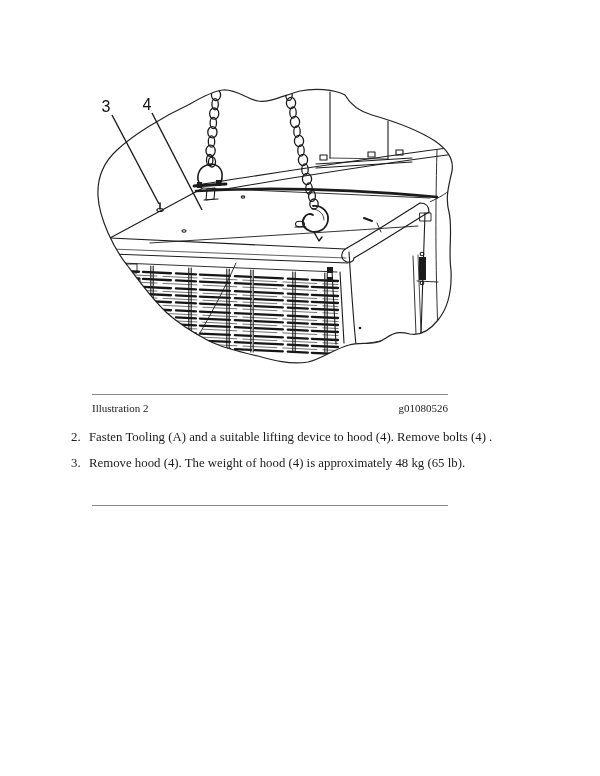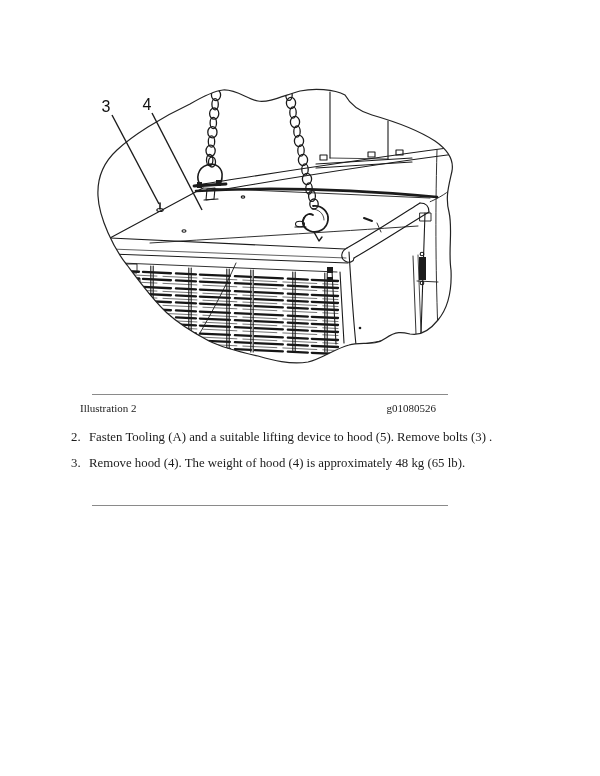--- a/index.html
+++ b/index.html
@@ -5,21 +5,21 @@
   html,body{margin:0;padding:0;background:#e8e8e8;}
   .page{
     position:relative;width:600px;height:776px;background:#ffffff;
     font-family:"Liberation Serif",serif;color:#1b1b1b;overflow:hidden;margin:0 auto;
   }
   .fig-svg{position:absolute;left:0;top:0;width:600px;height:390px;}
   .rule{position:absolute;height:1.4px;background:#8a8a8a;}
   .rule-top{left:92px;top:394px;width:356px;}
   .rule-bottom{left:92px;top:505px;width:356px;}
   .caption-row{
-    position:absolute;left:80px;top:402px;width:356px;
+    position:absolute;left:92px;top:402px;width:356px;
     display:flex;justify-content:space-between;align-items:baseline;
     font-size:11px;
   }
   .steps{position:absolute;left:71px;top:430px;width:480px;font-size:12.8px;line-height:1.15;}
   .step{display:flex;margin-bottom:11px;white-space:nowrap;}
   .step-num{width:18px;flex:none;}
   .fig-svg text{font-family:"Liberation Sans",sans-serif;font-size:16px;fill:#111;}
 </style>
 </head>
 <body>
@@ -205,21 +205,21 @@
   <div class="rule rule-top"></div>
 
   <div class="caption-row">
     <span>Illustration 2</span>
     <span>g01080526</span>
   </div>
 
   <div class="steps">
     <div class="step">
       <span class="step-num">2.</span>
-      <span class="step-text">Fasten Tooling (A) and a suitable lifting device to hood (5). Remove bolts (3) .</span>
+      <span class="step-text">Fasten Tooling (A) and a suitable lifting device to hood (4). Remove bolts (4) .</span>
     </div>
     <div class="step">
       <span class="step-num">3.</span>
       <span class="step-text">Remove hood (4). The weight of hood (4) is approximately 48 kg (65 lb).</span>
     </div>
   </div>
 
   <div class="rule rule-bottom"></div>
 
 </div>

